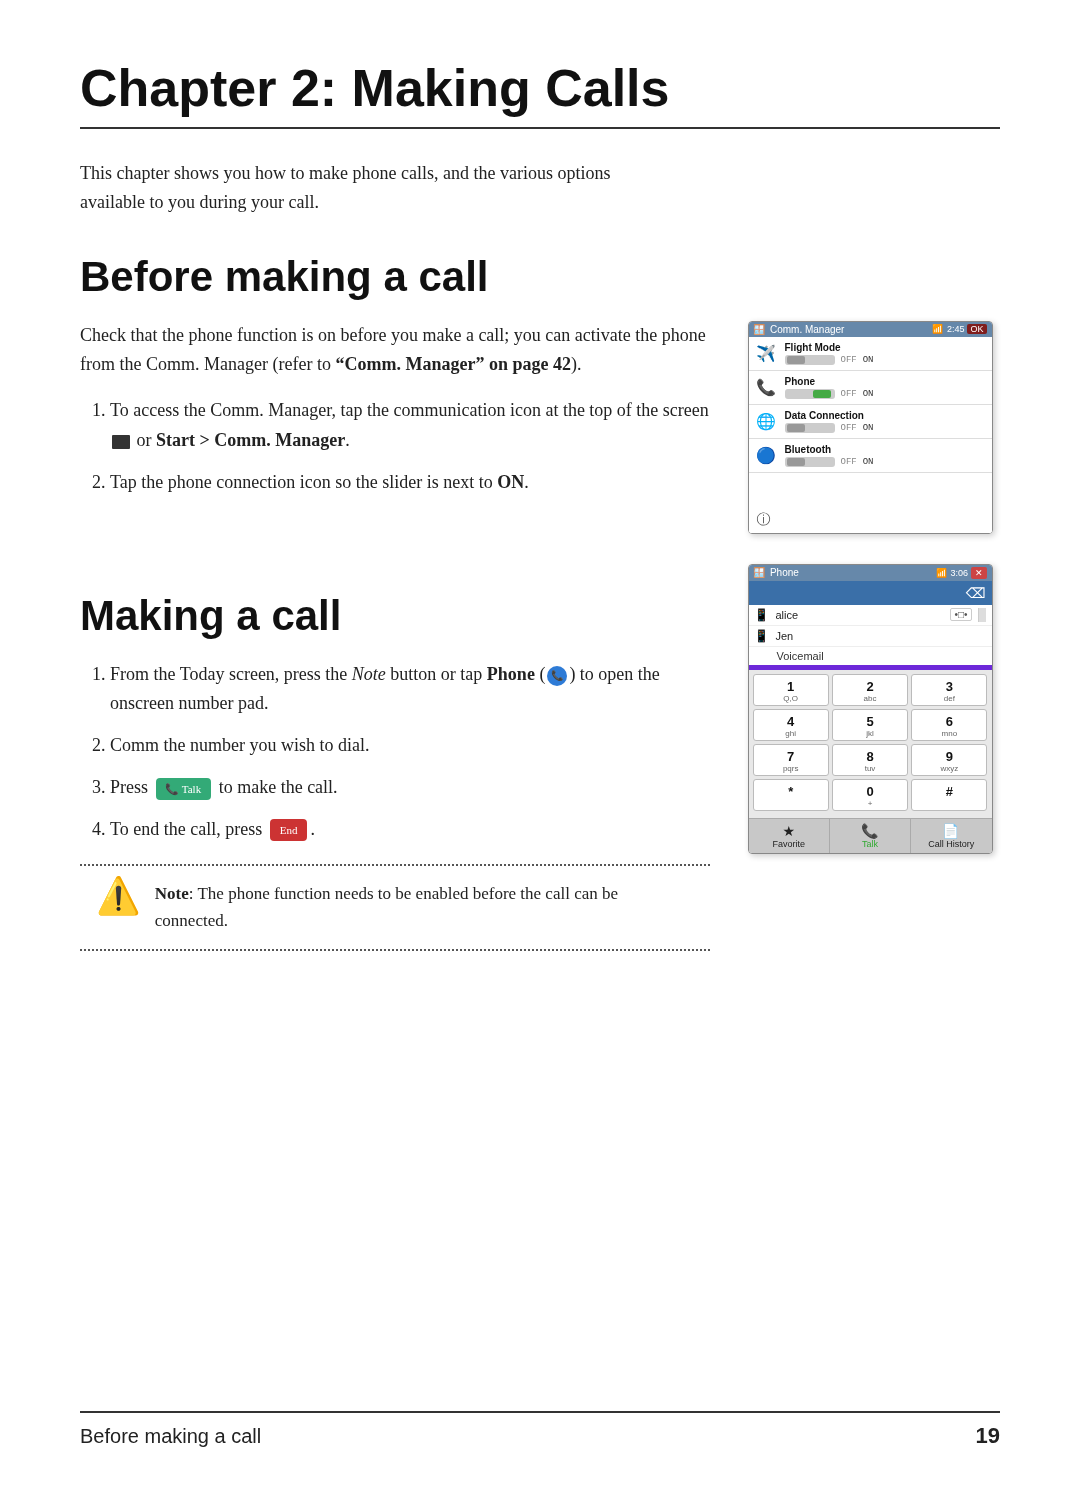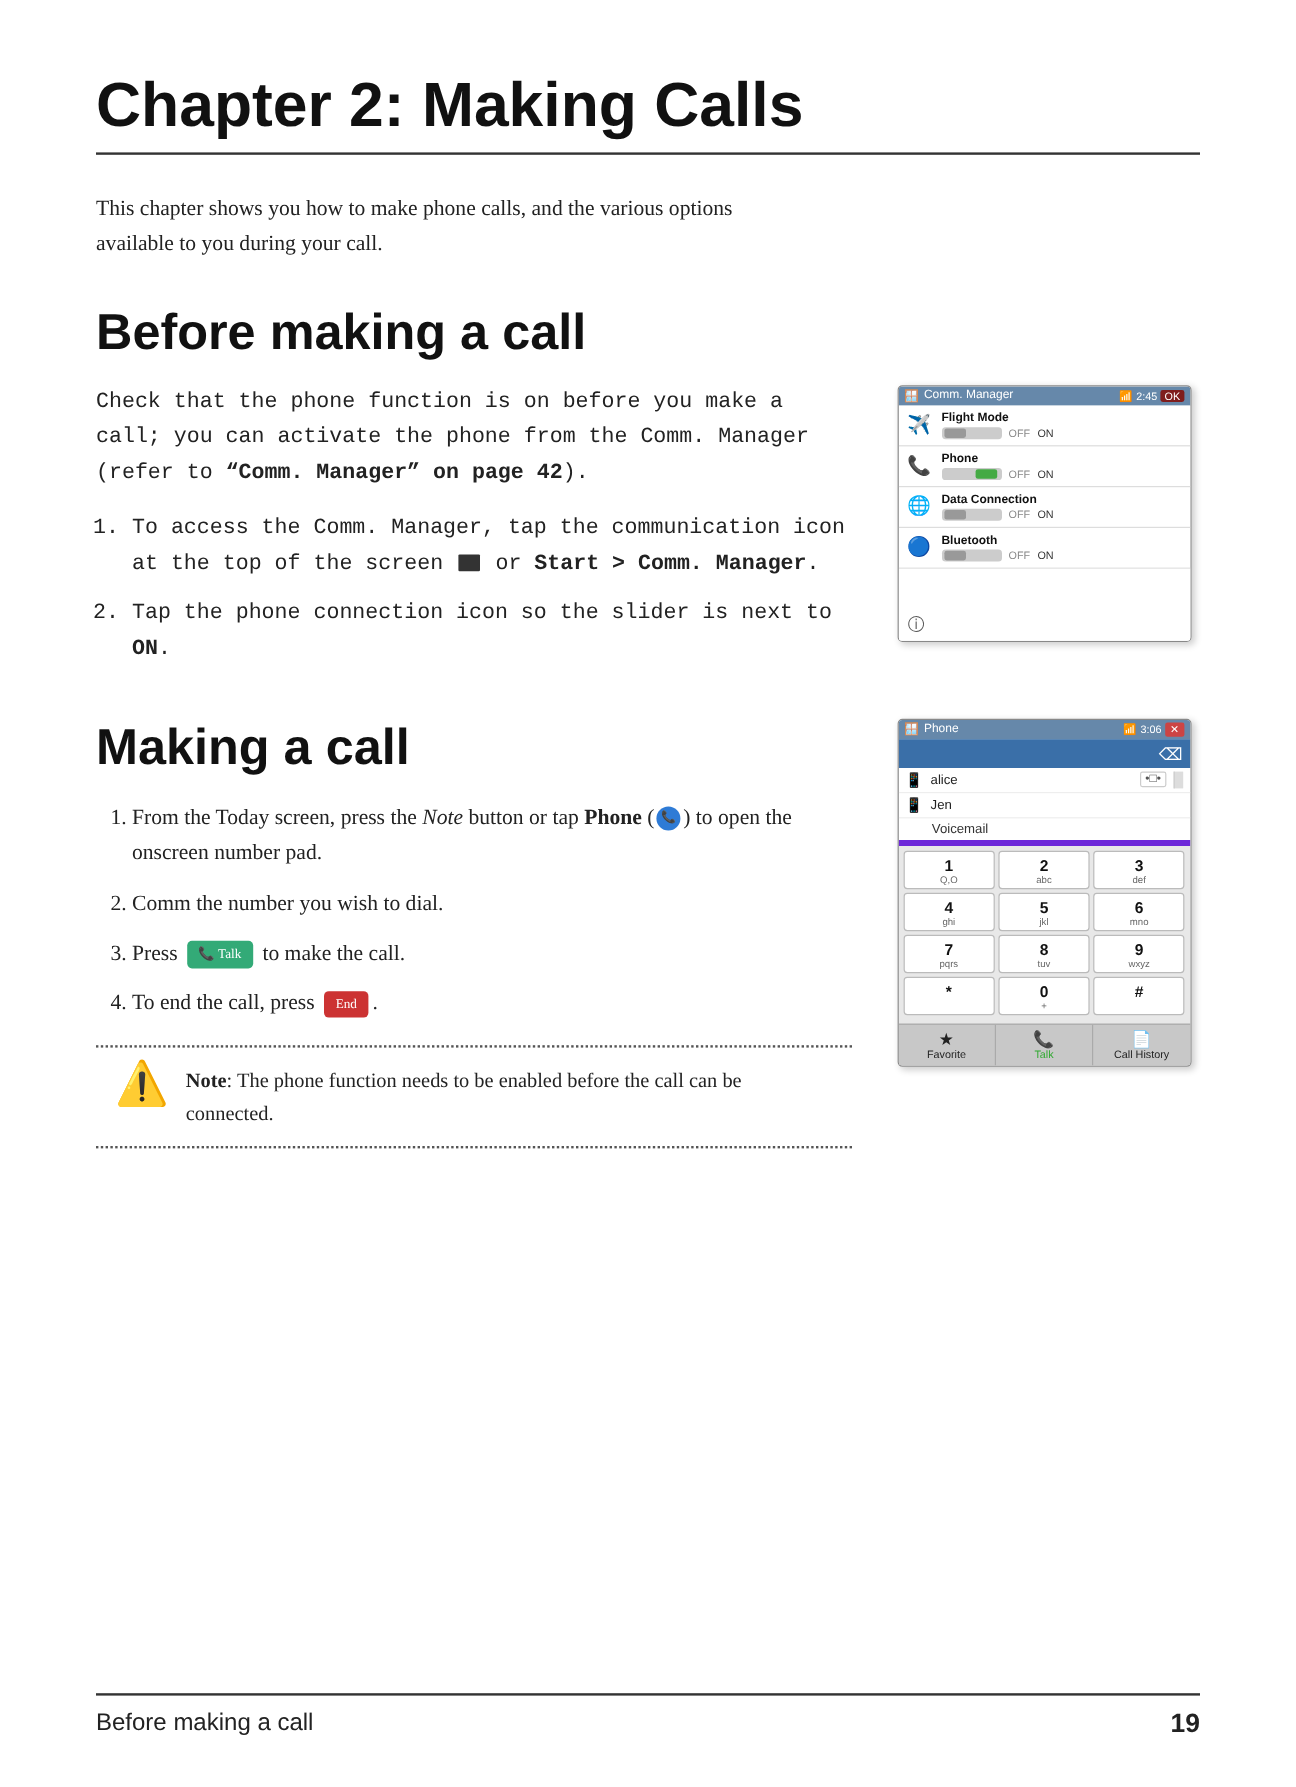--- a/index.html
+++ b/index.html
@@ -45,21 +45,20 @@
 
     
     .section-layout {
       display: flex;
       gap: 30px;
       margin-bottom: 30px;
     }
     .section-text {
       flex: 1;
       min-width: 0;
-      font-family: Liberation Mono, monospace;
     }
     .section-image {
       flex: 0 0 260px;
       display: flex;
       flex-direction: column;
       align-items: center;
       gap: 10px;
     }
 
     .section-paragraph {
@@ -195,20 +194,21 @@
     .cm-row-label {
       font-size: 10px;
       font-weight: bold;
       color: #111;
       margin-bottom: 2px;
     }
     .cm-toggle-row {
       display: flex;
       align-items: center;
       gap: 6px;
+      font-family: Liberation Mono, monospace;
     }
     .cm-toggle-bar {
       width: 50px;
       height: 10px;
       background: #ccc;
       border-radius: 3px;
       position: relative;
     }
     .cm-toggle-bar.phone-on .cm-slider {
       left: 28px;
@@ -453,21 +453,21 @@
 
         <div class="cm-bottom">
           <span class="cm-info-icon">ⓘ</span>
         </div>
       </div>
     </div>
   </div>
 </div>
 
 <div style="display:flex; gap:30px; margin-bottom:20px;">
-  <div style="flex:1; min-width:0;">
+  <div style="flex:1; min-width:0;margin-top:28px;">
     <h2 class="section-title">Making a call</h2>
 
     <ol class="step-list">
       <li>
         From the Today screen, press the <span class="italic">Note</span> button or tap <span class="bold">Phone</span>
         (<span style="display:inline-block;width:20px;height:20px;background:#2e7bd6;border-radius:50%;vertical-align:middle;text-align:center;line-height:20px;font-size:10px;color:#fff;margin:0 2px;">📞</span>)
         to open the onscreen number pad.
       </li>
       <li>Comm the number you wish to dial.</li>
       <li>

